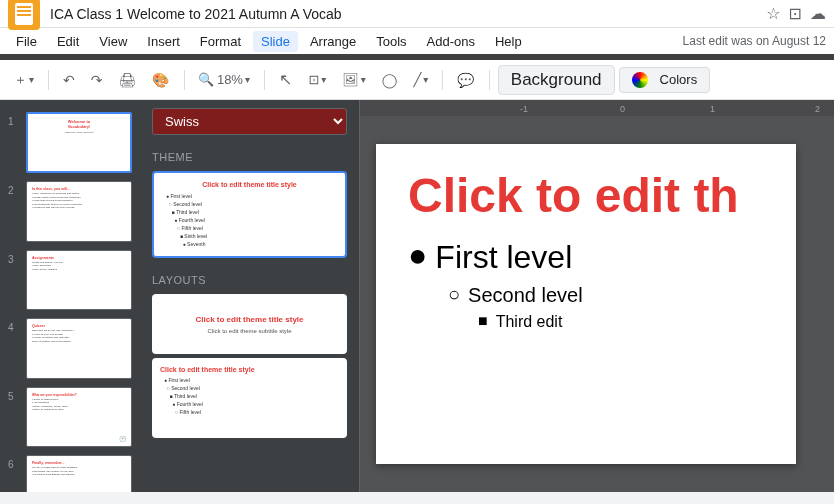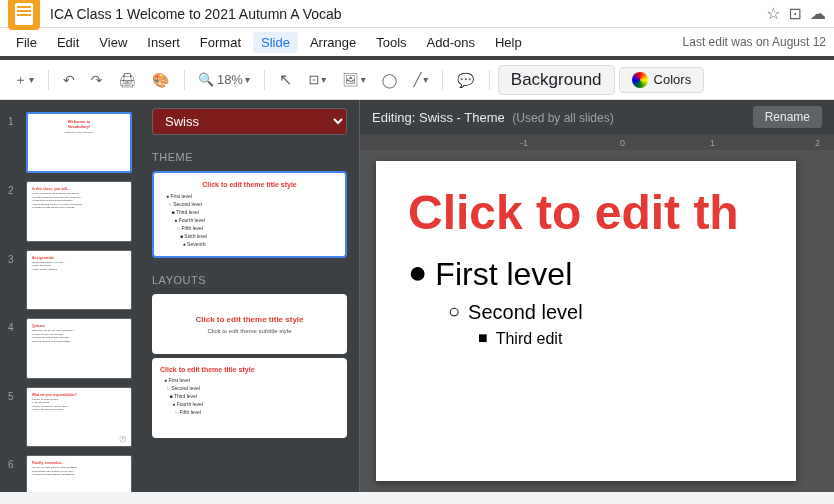--- a/index.html
+++ b/index.html
@@ -40,21 +40,21 @@
     .title-icons { display: flex; gap: 8px; align-items: center; }
     .title-icon { font-size: 16px; color: #5f6368; cursor: pointer; }
 
     
     .menu-bar {
       display: flex;
       align-items: center;
       background: #fff;
       padding: 2px 8px;
       height: 32px;
-      border-bottom: 4px solid #404040;
+      border-bottom: 6px solid #404040;
       gap: 4px;
     }
     .menu-item {
       font-size: 13px; color: #202124; padding: 3px 8px; border-radius: 3px; cursor: pointer;
     }
     .menu-item.active { background: #e8f0fe; color: #1a73e8; }
     .last-edit { margin-left: auto; font-size: 12px; color: #5f6368; }
 
     
     .toolbar {
@@ -73,21 +73,21 @@
     .toolbar-separator { width: 1px; height: 20px; background: #dadce0; margin: 0 4px; }
     .toolbar-dropdown {
       display: flex; align-items: center; gap: 2px; padding: 4px 6px; cursor: pointer;
       border-radius: 3px; font-size: 13px; color: #5f6368;
     }
     .bg-btn {
       background: #f1f3f4; border: 1px solid #dadce0; border-radius: 4px;
       padding: 4px 12px; font-size: 17px; color: #202124; cursor: pointer;
     }
     .colors-btn {
-      display: flex; align-items: center; gap: 6px;
+      display: flex; align-items: center; gap: 12px;
       background: #f1f3f4; border: 1px solid #dadce0; border-radius: 4px;
       padding: 4px 12px; font-size: 13px; color: #202124; cursor: pointer;
     }
     .color-circle { width: 16px; height: 16px; border-radius: 50%; background: conic-gradient(red, yellow, green, blue, red); }
 
     
     .main {
       display: flex;
       height: calc(504px - 112px);
     }
@@ -409,27 +409,20 @@
           <div>&nbsp;&nbsp;○ Second level</div>
           <div>&nbsp;&nbsp;&nbsp;&nbsp;■ Third level</div>
           <div>&nbsp;&nbsp;&nbsp;&nbsp;&nbsp;&nbsp;● Fourth level</div>
           <div>&nbsp;&nbsp;&nbsp;&nbsp;&nbsp;&nbsp;&nbsp;&nbsp;○ Fifth level</div>
         </div>
       </div>
     </div>
   </div>
 
   <div class="canvas-area">
-    <div class="editing-bar">
-      <span>
-        <span>Editing: Swiss - Theme</span>
-        <span class="editing-used">(Used by all slides)</span>
-      </span>
-      <button class="rename-btn">Rename</button>
-    </div>
     <div class="ruler">
       <div class="ruler-marks">
         <svg width="100%" height="16" style="position:absolute;left:0;top:0;">
           <text x="160" y="12" font-size="9" fill="#9aa0a6">-1</text>
           <text x="260" y="12" font-size="9" fill="#9aa0a6">0</text>
           <text x="350" y="12" font-size="9" fill="#9aa0a6">1</text>
           <text x="455" y="12" font-size="9" fill="#9aa0a6">2</text>
           <text x="555" y="12" font-size="9" fill="#9aa0a6">3</text>
         </svg>
       </div>

